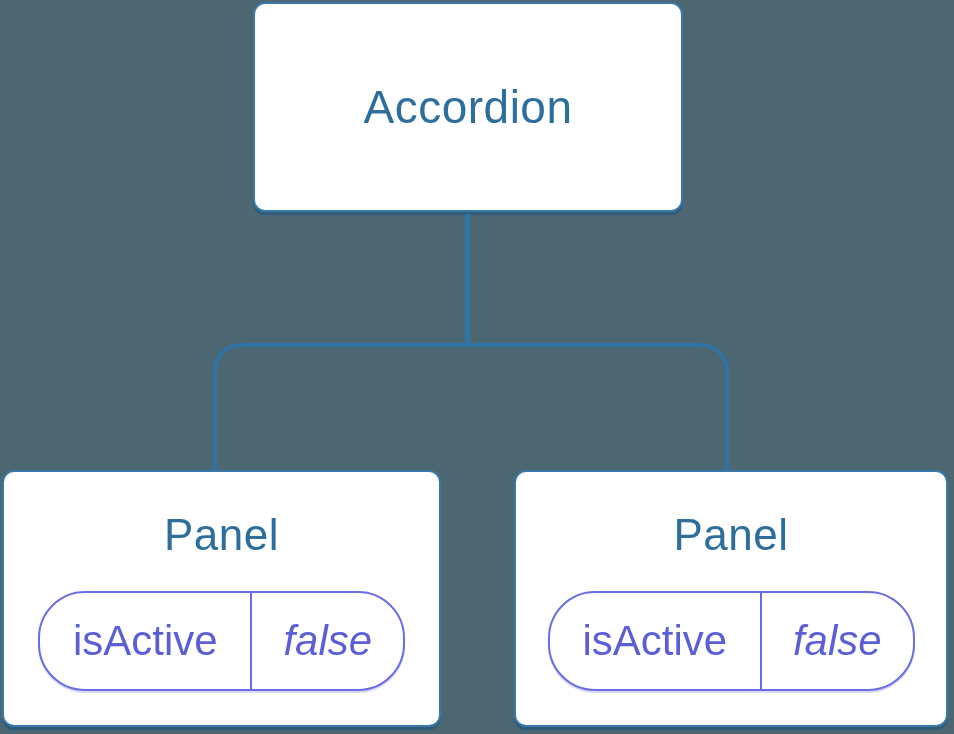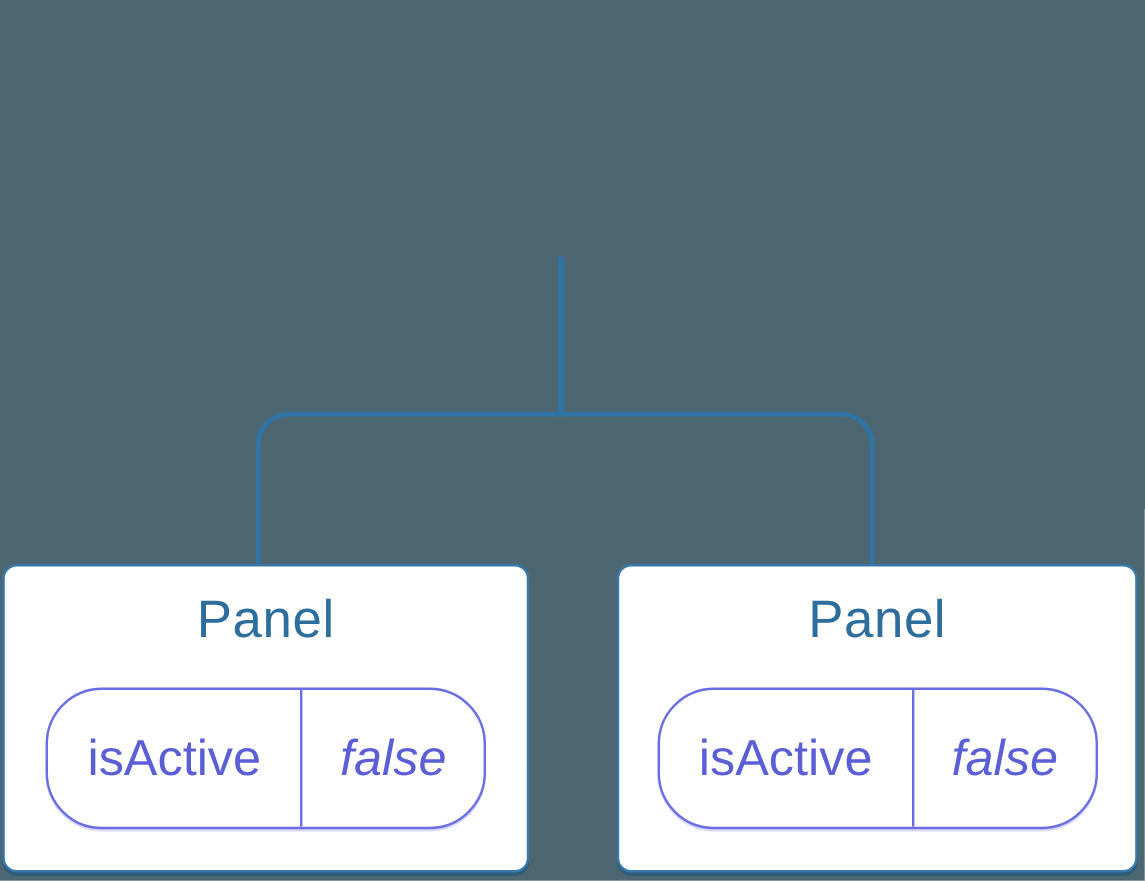--- a/index.html
+++ b/index.html
@@ -42,33 +42,33 @@
     width: 430px;
     height: 210px;
     justify-content: center;
   }
   .root-node .node-title {
     font-size: 46px;
   }
   .panel-node {
     top: 470px;
     height: 257px;
-    padding-top: 20px;
+    padding-top: 38px;
   }
   .panel-left  { left: 2px;   width: 439px; }
   .panel-right { left: 514px; width: 434px; }
   .panel-node .node-title {
     font-size: 44px;
   }
   
   .prop-pill {
     box-sizing: border-box;
     margin-top: 30px;
     width: 367px;
-    height: 118px;
+    height: 100px;
     border: 2px solid #6b6de2;
     border-radius: 47px;
     box-shadow: 0 2px 0 0 rgba(107, 109, 226, 0.25);
     display: flex;
     align-items: stretch;
     overflow: hidden;
     background: #ffffff;
     text-align: right;
   }
   .prop-cell {
@@ -107,20 +107,23 @@
     border-left: 4px solid #2e74a6;
     border-right: 4px solid #2e74a6;
     border-radius: 28px 28px 0 0;
   }
 </style>
 </head>
 <body>
 
 <div class="canvas">
 
+  <div class="node root-node">
+    <div class="node-title">Accordion</div>
+  </div>
 
   <div class="stem"></div>
   <div class="bracket"></div>
 
   <div class="node panel-node panel-left">
     <div class="node-title">Panel</div>
     <div class="prop-pill">
       <div class="prop-cell prop-name-cell">isActive</div>
       <div class="prop-cell prop-value-cell">false</div>
     </div>

